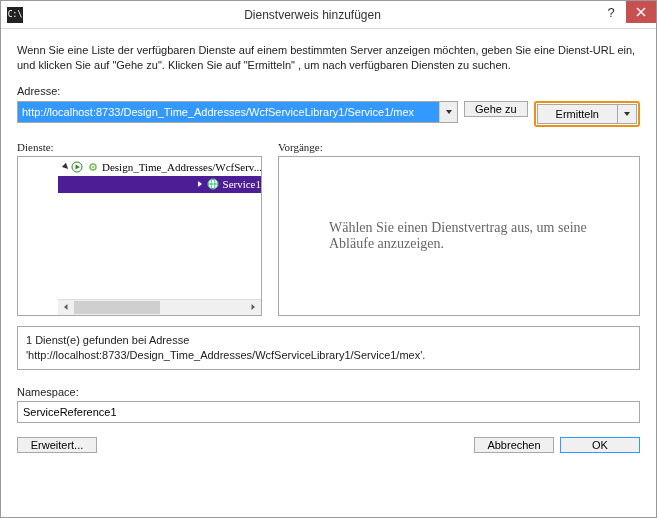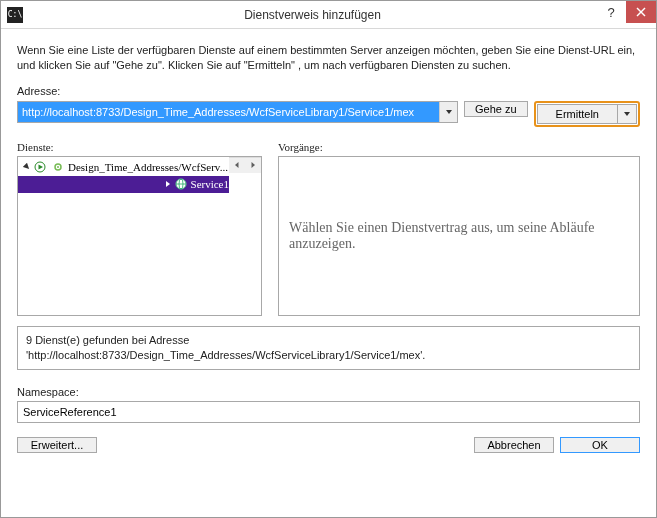--- a/index.html
+++ b/index.html
@@ -131,22 +131,23 @@
   .col { display: flex; flex-direction: column; }
   .col.services { width: 245px; }
   .col.ops      { flex: 1; }
   .listbox {
     border: 1px solid #a8a8a8;
     height: 160px;
     background: #fff;
     overflow: hidden;
     position: relative;
     display: flex;
-    flex-direction: row;
+    flex-direction: column;
     margin-top: 3px;
+    padding-left: 40px;
   }
   .tree {
     flex: 1;
     overflow: hidden;
     padding-top: 2px;
     font-size: 11px;
   }
   .tree .row {
     height: 17px;
     display: flex;
@@ -333,21 +334,21 @@
       <div class="col ops">
         <div class="lbl">Vorgänge:</div>
         <div class="listbox" style="display:flex;">
           <div class="ops-placeholder">Wählen Sie einen Dienstvertrag aus, um seine Abläufe anzuzeigen.</div>
         </div>
       </div>
 
     </div>
 
     <div class="status">
-      <span>9 Dienst(e) gefunden bei Adresse</span><br>
+      <span>1 Dienst(e) gefunden bei Adresse</span><br>
       <span>'http://localhost:8733/Design_Time_Addresses/WcfServiceLibrary1/Service1/mex'.</span>
     </div>
 
     <div class="ns-area">
       <div class="lbl">Namespace:</div>
       <input class="ns-input" type="text" value="ServiceReference1" style="">
     </div>
 
     <div class="footer">
       <div class="btn fixed">Erweitert...</div>

